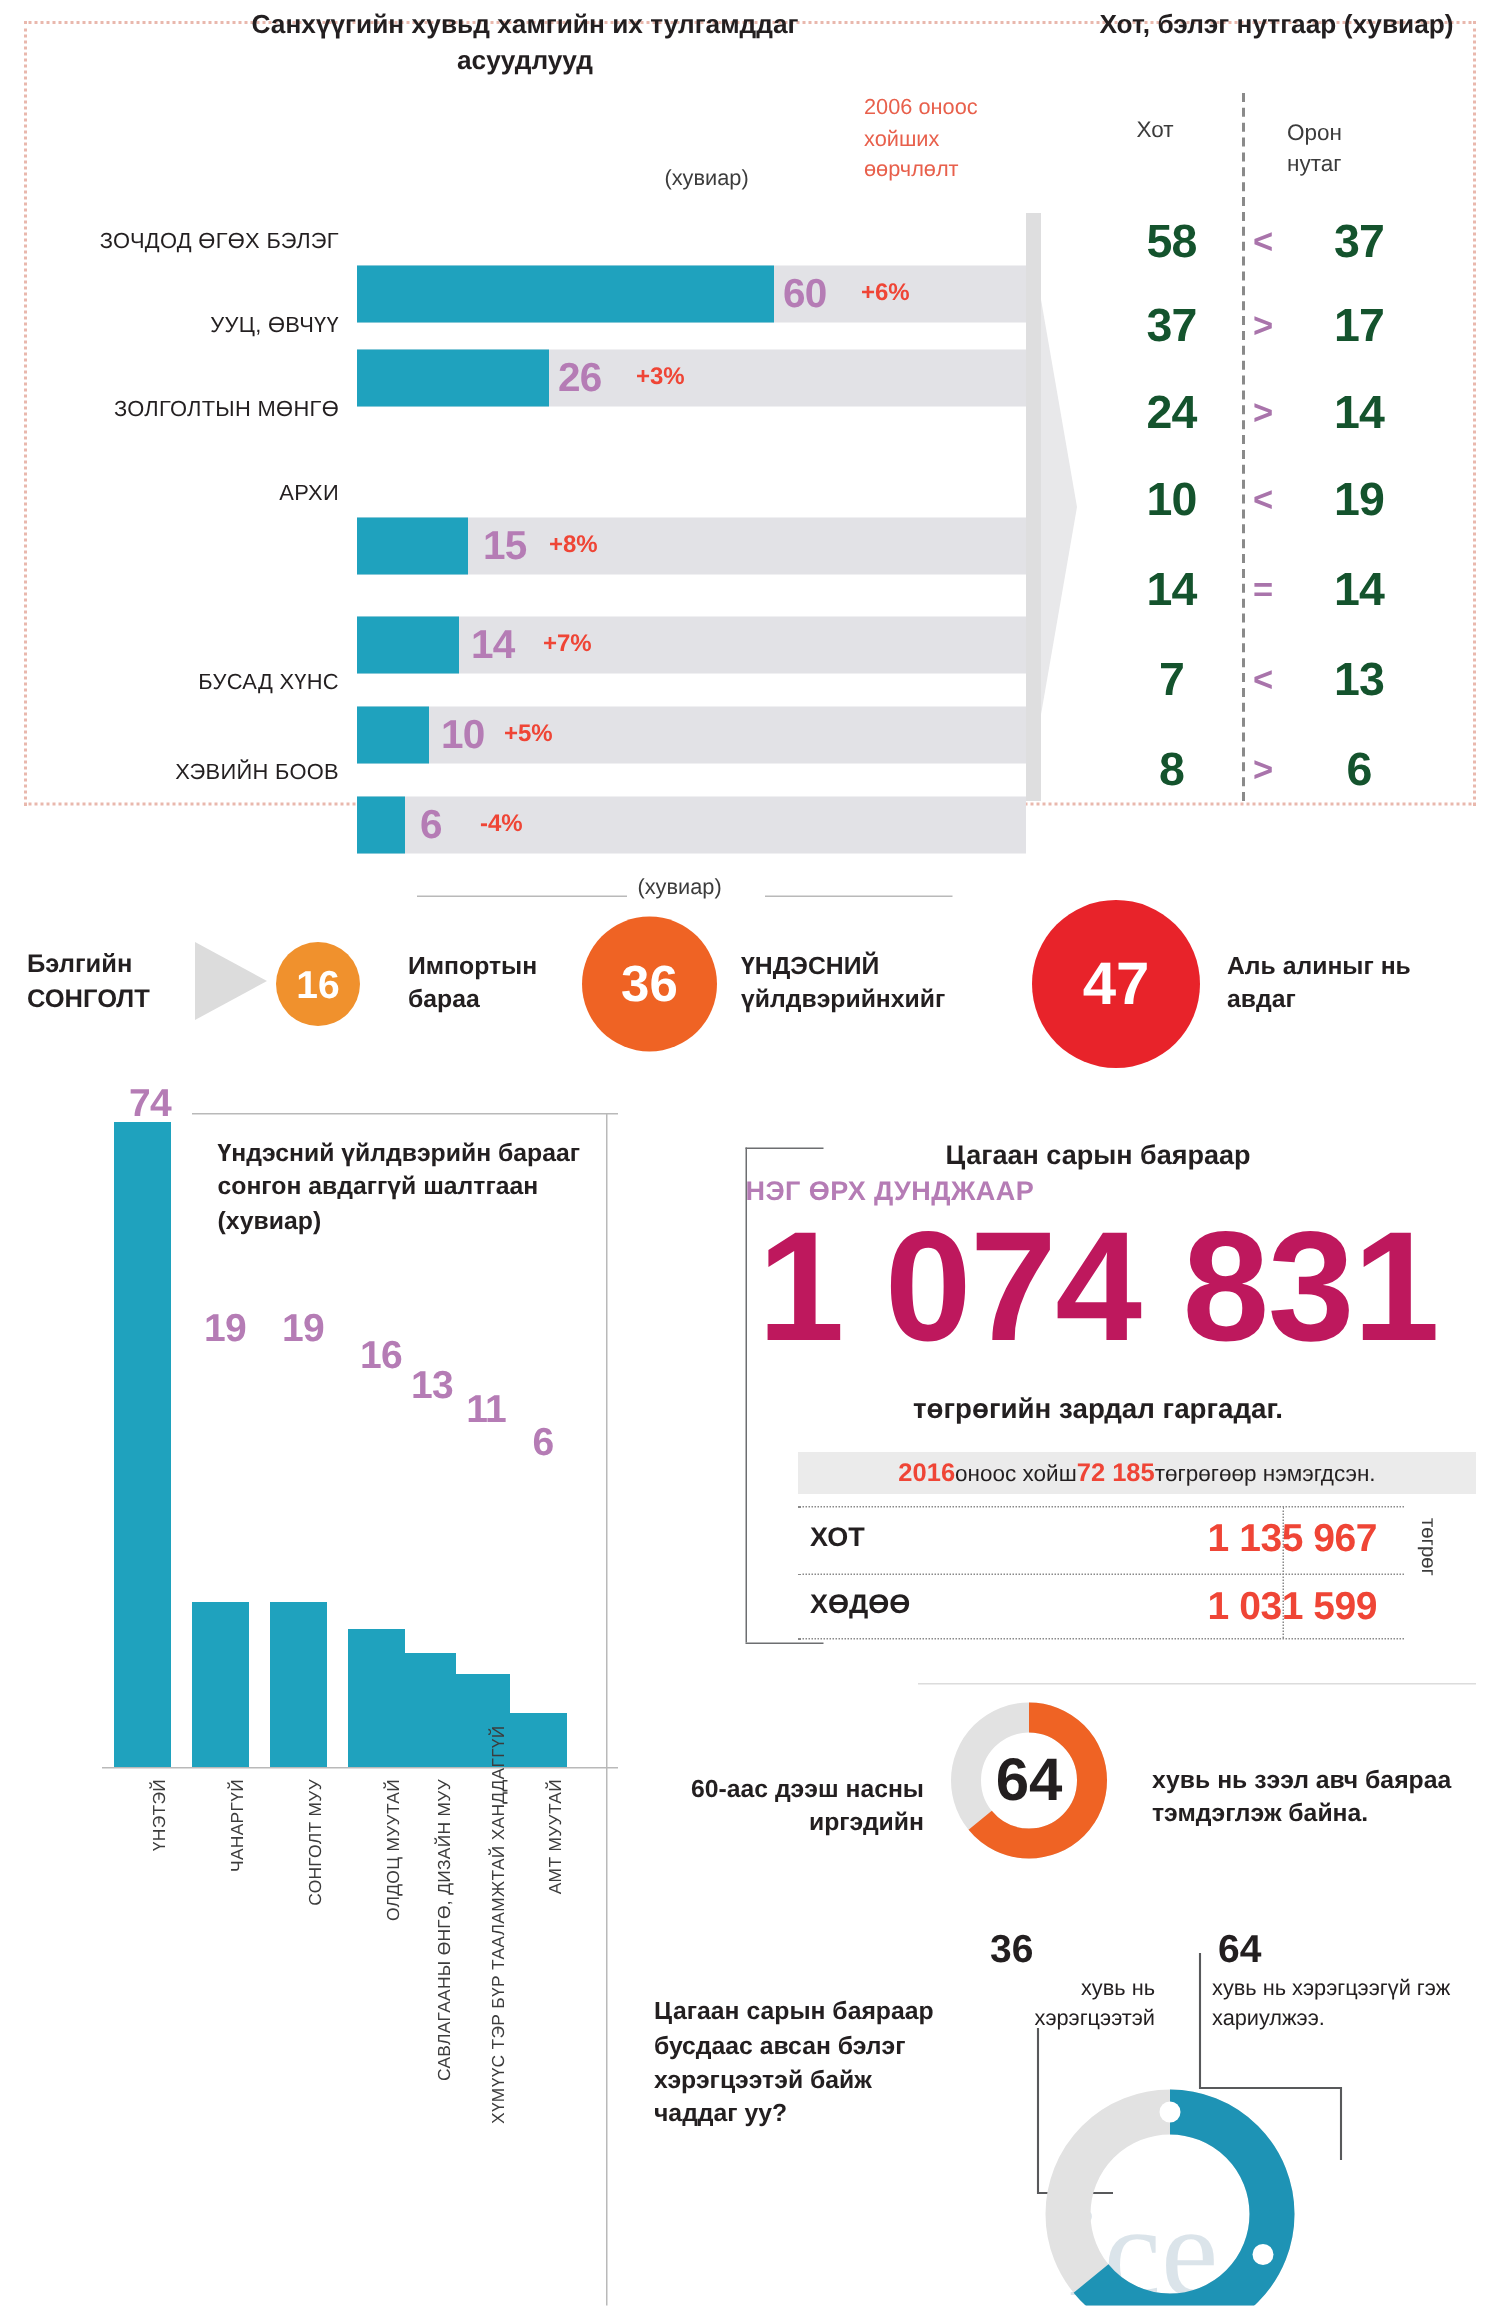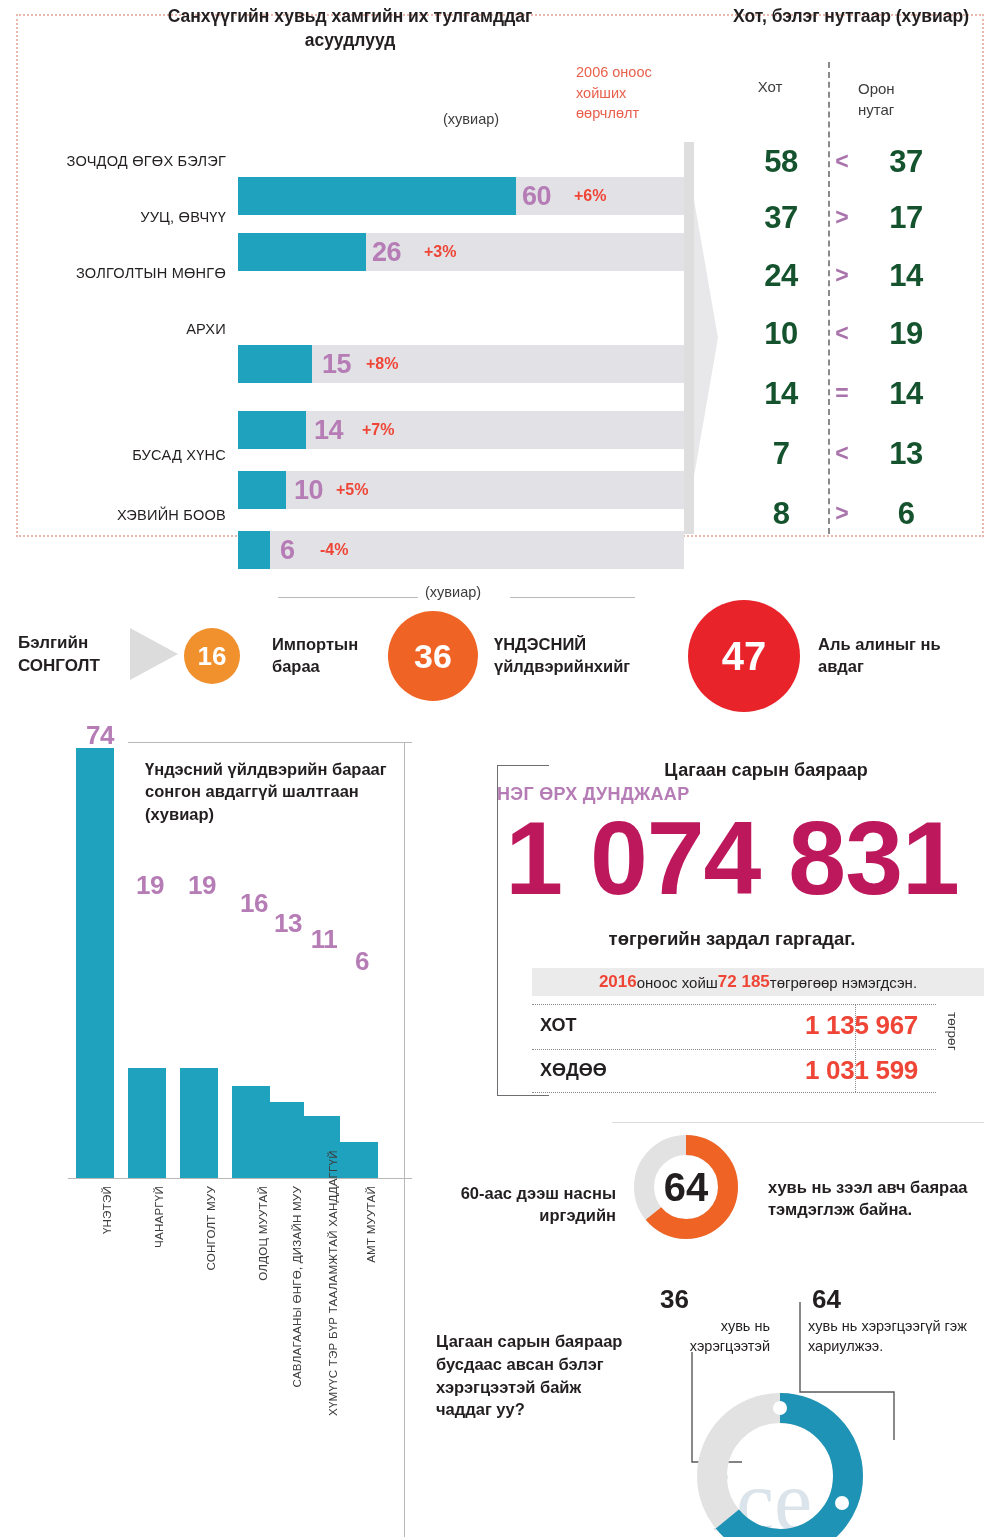--- a/index.html
+++ b/index.html
@@ -125,21 +125,21 @@
 
   
   #bracket{ position:absolute; left:497px; top:765px; width:0; height:330px;
       border-left:1px solid #6d6e71; }
   #bracket-top{ position:absolute; left:497px; top:765px; width:52px; height:0;
       border-top:1px solid #6d6e71; }
   #bracket-bot{ position:absolute; left:497px; top:1095px; width:52px; height:0;
       border-top:1px solid #6d6e71; }
 
   #bn-l1{ position:absolute; left:497px; top:760px; width:470px; text-align:center;
-      font-size:18px; font-weight:bold;margin-left:34px; }
+      font-size:18px; font-weight:bold; }
   #bn-l2{ position:absolute; left:497px; top:784px; width:470px; text-align:left;
       font-size:18px; font-weight:bold; color:#b57cb5; letter-spacing:.3px; }
   #bignum{ position:absolute; left:497px; top:806px; width:470px; text-align:center;
       font-size:104px; font-weight:bold; color:#be185d; line-height:1;
       font-family:"Liberation Sans Narrow","Liberation Sans",sans-serif;
       letter-spacing:-1px; }
   #bn-l3{ position:absolute; left:497px; top:928px; width:470px; text-align:center;
       font-size:18.5px; font-weight:bold; }
 
   #since{ position:absolute; left:532px; top:968px; width:452px; height:28px;

